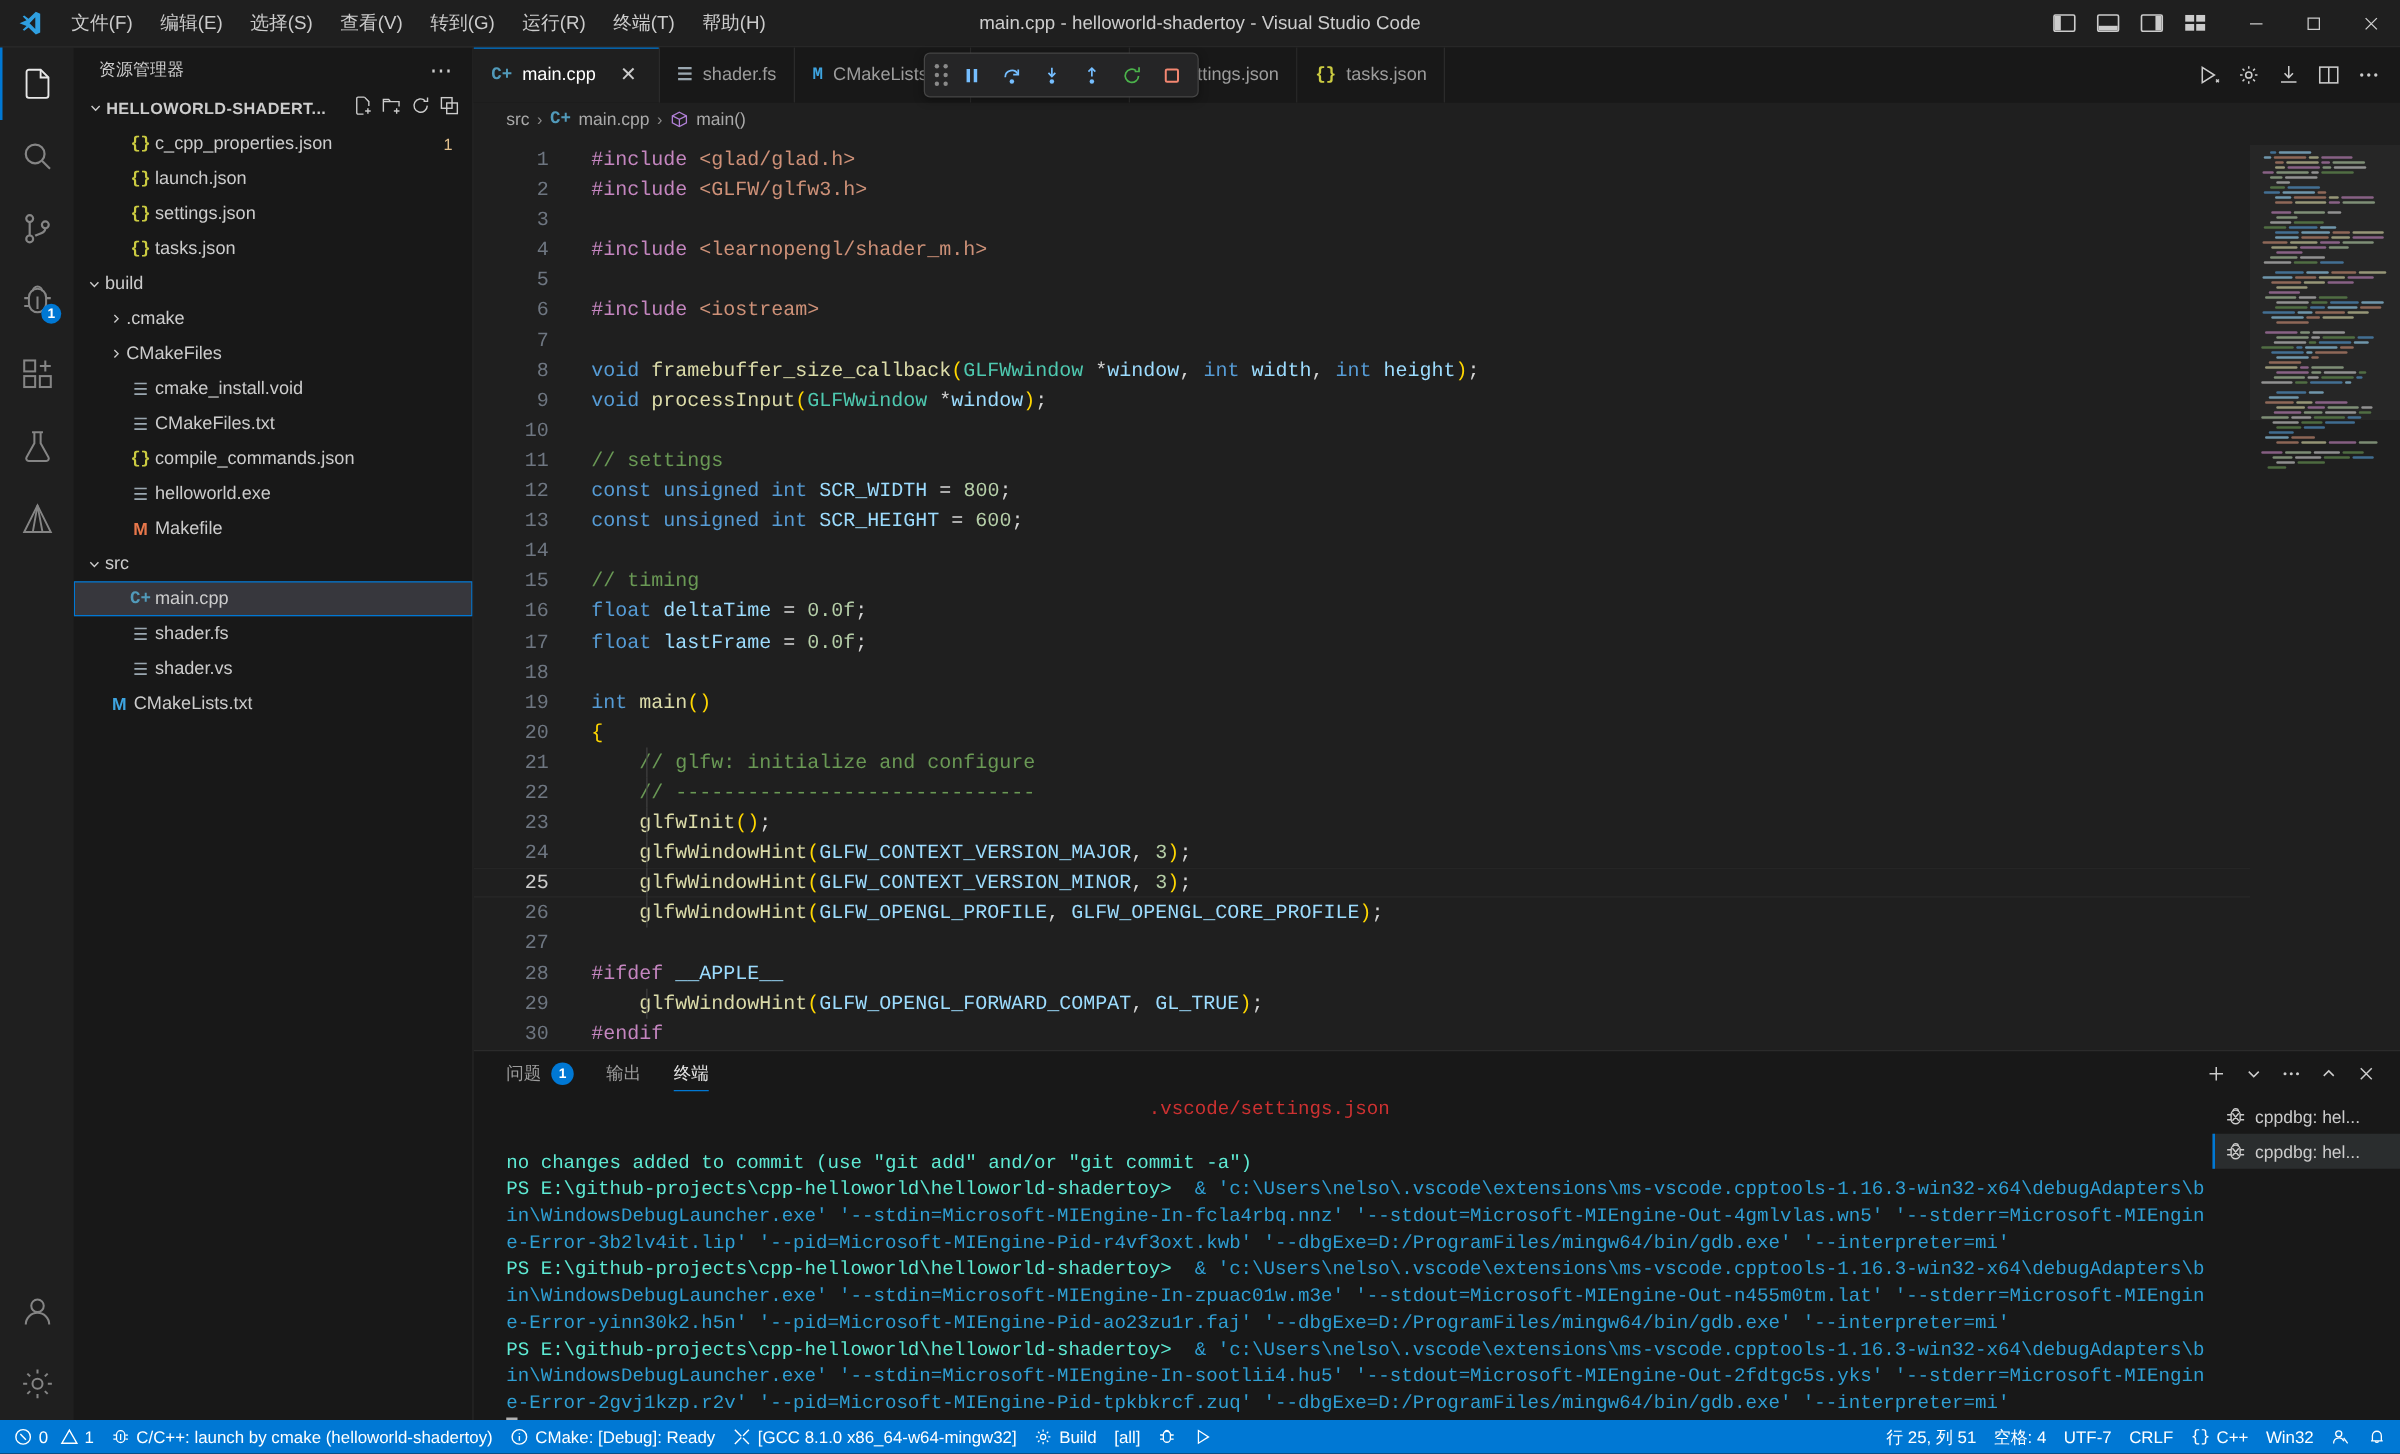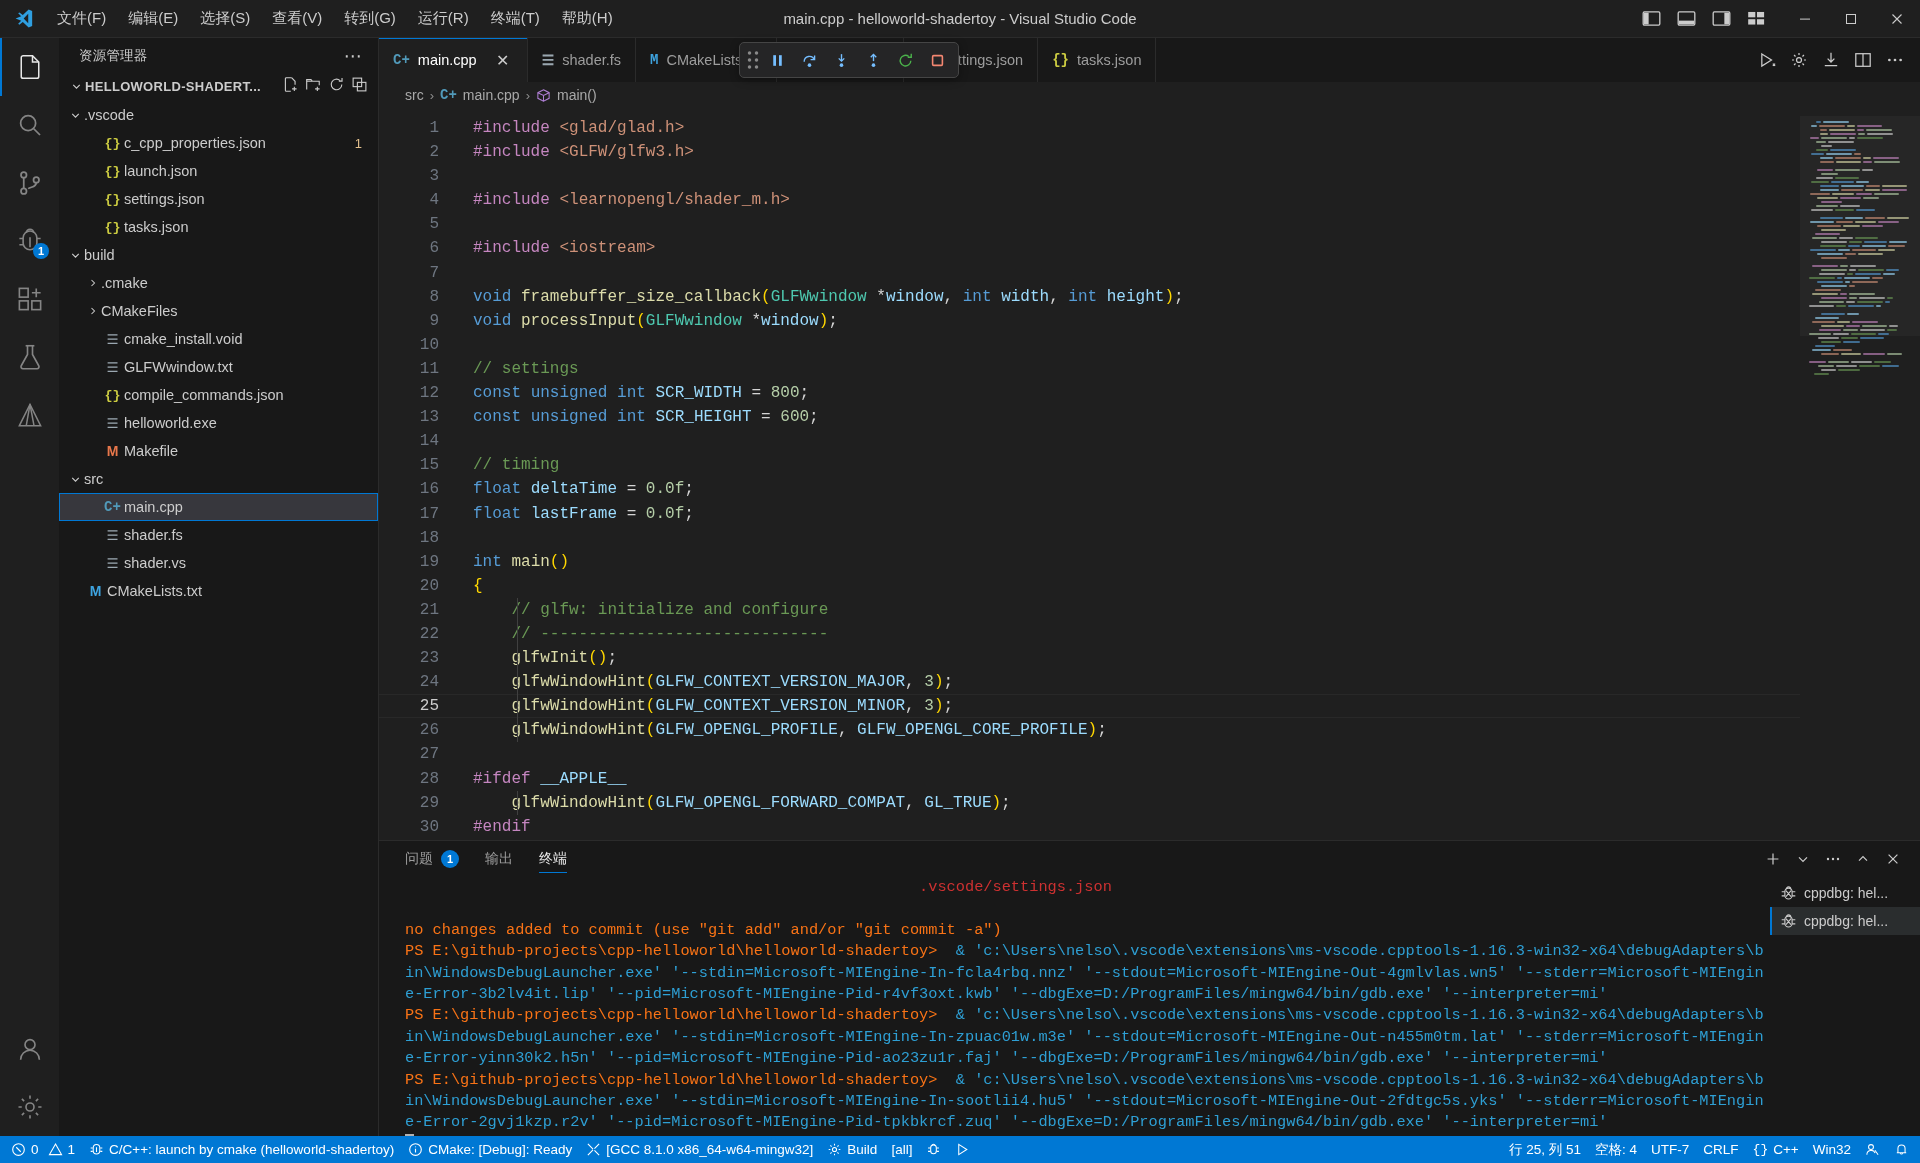--- a/index.html
+++ b/index.html
@@ -183,21 +183,21 @@
   .pa { width: 26px; height: 26px; display: flex; align-items: center; justify-content: center; color: #cccccc; }
   .pa svg { width: 16px; height: 16px; }
   .panel-body { flex: 1; display: flex; min-height: 0; }
   .term {
     flex: 1; min-width: 0; overflow: hidden; padding: 0 0 0 26px;
     font-family: "Liberation Mono", monospace; font-size: 15.3px; line-height: 21.4px; color: #cccccc;
     white-space: pre; position: relative;
   }
   .t-red { color: #cd3131; }
   .t-cyan { color: #2e9fd4; }
-  .t-white { color: #f97316; }
+  .t-white { color: #5eead4; }
   .cursorblock { display:inline-block; width: 9px; height: 17px; background: #cccccc; vertical-align: -3px; opacity:.85;}
   .term-side { width: 150px; flex: 0 0 150px; background: #181818; padding-top: 2px; }
   .tsi {
     height: 28px; display: flex; align-items: center; gap: 7px; font-size: 14px; color: #cccccc;
     padding-left: 10px; position: relative; white-space: nowrap;
   }
   .tsi.active { background: #2a2d2e; }
   .tsi.active::before { content:''; position:absolute; left:0; top:0; bottom:0; width:2px; background:#0078d4; }
   .tsi svg { width: 17px; height: 17px; flex: 0 0 17px; }
 
@@ -371,55 +371,47 @@
                 <path d="M13.2 1.8v3h-3"></path>
               </svg></span>
           <span><svg viewBox="0 0 16 16" fill="none" stroke="#cccccc" stroke-width="1.05">
                 <rect x="2" y="2" width="8" height="8"></rect>
                 <rect x="6" y="6" width="8" height="8"></rect>
               </svg></span>
         </span>
       </div>
 
       <div class="tree" id="tree">
+          <div class="row" style="padding-left: 25px;">
+            <span class="twisty"></span>
+            <span class="ic json">{}</span>
+            <span class="lbl">c_cpp_properties.json</span>
+            <span class="mark dot-modified">1</span>
+          </div>
+          <div class="row" style="padding-left: 25px;">
+            <span class="twisty"></span>
+            <span class="ic json">{}</span>
+            <span class="lbl">launch.json</span>
+          </div>
+          <div class="row" style="padding-left: 25px;">
+            <span class="twisty"></span>
+            <span class="ic json">{}</span>
+            <span class="lbl">settings.json</span>
+          </div>
+          <div class="row" style="padding-left: 25px;">
+            <span class="twisty"></span>
+            <span class="ic json">{}</span>
+            <span class="lbl">tasks.json</span>
+          </div>
           <div class="row" style="padding-left: 8px;">
             <span class="twisty">
               <svg width="13" height="13" viewBox="0 0 16 16" fill="none" stroke="#cccccc" stroke-width="1.4">
                 <path d="M4 6l4 4 4-4"></path>
               </svg>
             </span>
-            <span class="lbl">.vscode</span>
-          </div>
-          <div class="row" style="padding-left: 25px;">
-            <span class="twisty"></span>
-            <span class="ic json">{}</span>
-            <span class="lbl">c_cpp_properties.json</span>
-            <span class="mark dot-modified">1</span>
-          </div>
-          <div class="row" style="padding-left: 25px;">
-            <span class="twisty"></span>
-            <span class="ic json">{}</span>
-            <span class="lbl">launch.json</span>
-          </div>
-          <div class="row" style="padding-left: 25px;">
-            <span class="twisty"></span>
-            <span class="ic json">{}</span>
-            <span class="lbl">settings.json</span>
-          </div>
-          <div class="row" style="padding-left: 25px;">
-            <span class="twisty"></span>
-            <span class="ic json">{}</span>
-            <span class="lbl">tasks.json</span>
-          </div>
-          <div class="row" style="padding-left: 8px;">
-            <span class="twisty">
-              <svg width="13" height="13" viewBox="0 0 16 16" fill="none" stroke="#cccccc" stroke-width="1.4">
-                <path d="M4 6l4 4 4-4"></path>
-              </svg>
-            </span>
             <span class="lbl">build</span>
           </div>
           <div class="row" style="padding-left: 25px;">
             <span class="twisty">
               <svg width="12" height="12" viewBox="0 0 16 16" fill="none" stroke="#cccccc" stroke-width="1.4">
                 <path d="M6 4l4 4-4 4"></path>
               </svg>
             </span>
             <span class="lbl">.cmake</span>
           </div>
@@ -432,21 +424,21 @@
             <span class="lbl">CMakeFiles</span>
           </div>
           <div class="row" style="padding-left: 25px;">
             <span class="twisty"></span>
             <span class="ic txt">☰</span>
             <span class="lbl">cmake_install.void</span>
           </div>
           <div class="row" style="padding-left: 25px;">
             <span class="twisty"></span>
             <span class="ic txt">☰</span>
-            <span class="lbl">GLFWwindow.txt</span>
+            <span class="lbl">CMakeFiles.txt</span>
           </div>
           <div class="row" style="padding-left: 25px;">
             <span class="twisty"></span>
             <span class="ic json">{}</span>
             <span class="lbl">compile_commands.json</span>
           </div>
           <div class="row" style="padding-left: 25px;">
             <span class="twisty"></span>
             <span class="ic txt">☰</span>
             <span class="lbl">helloworld.exe</span>

